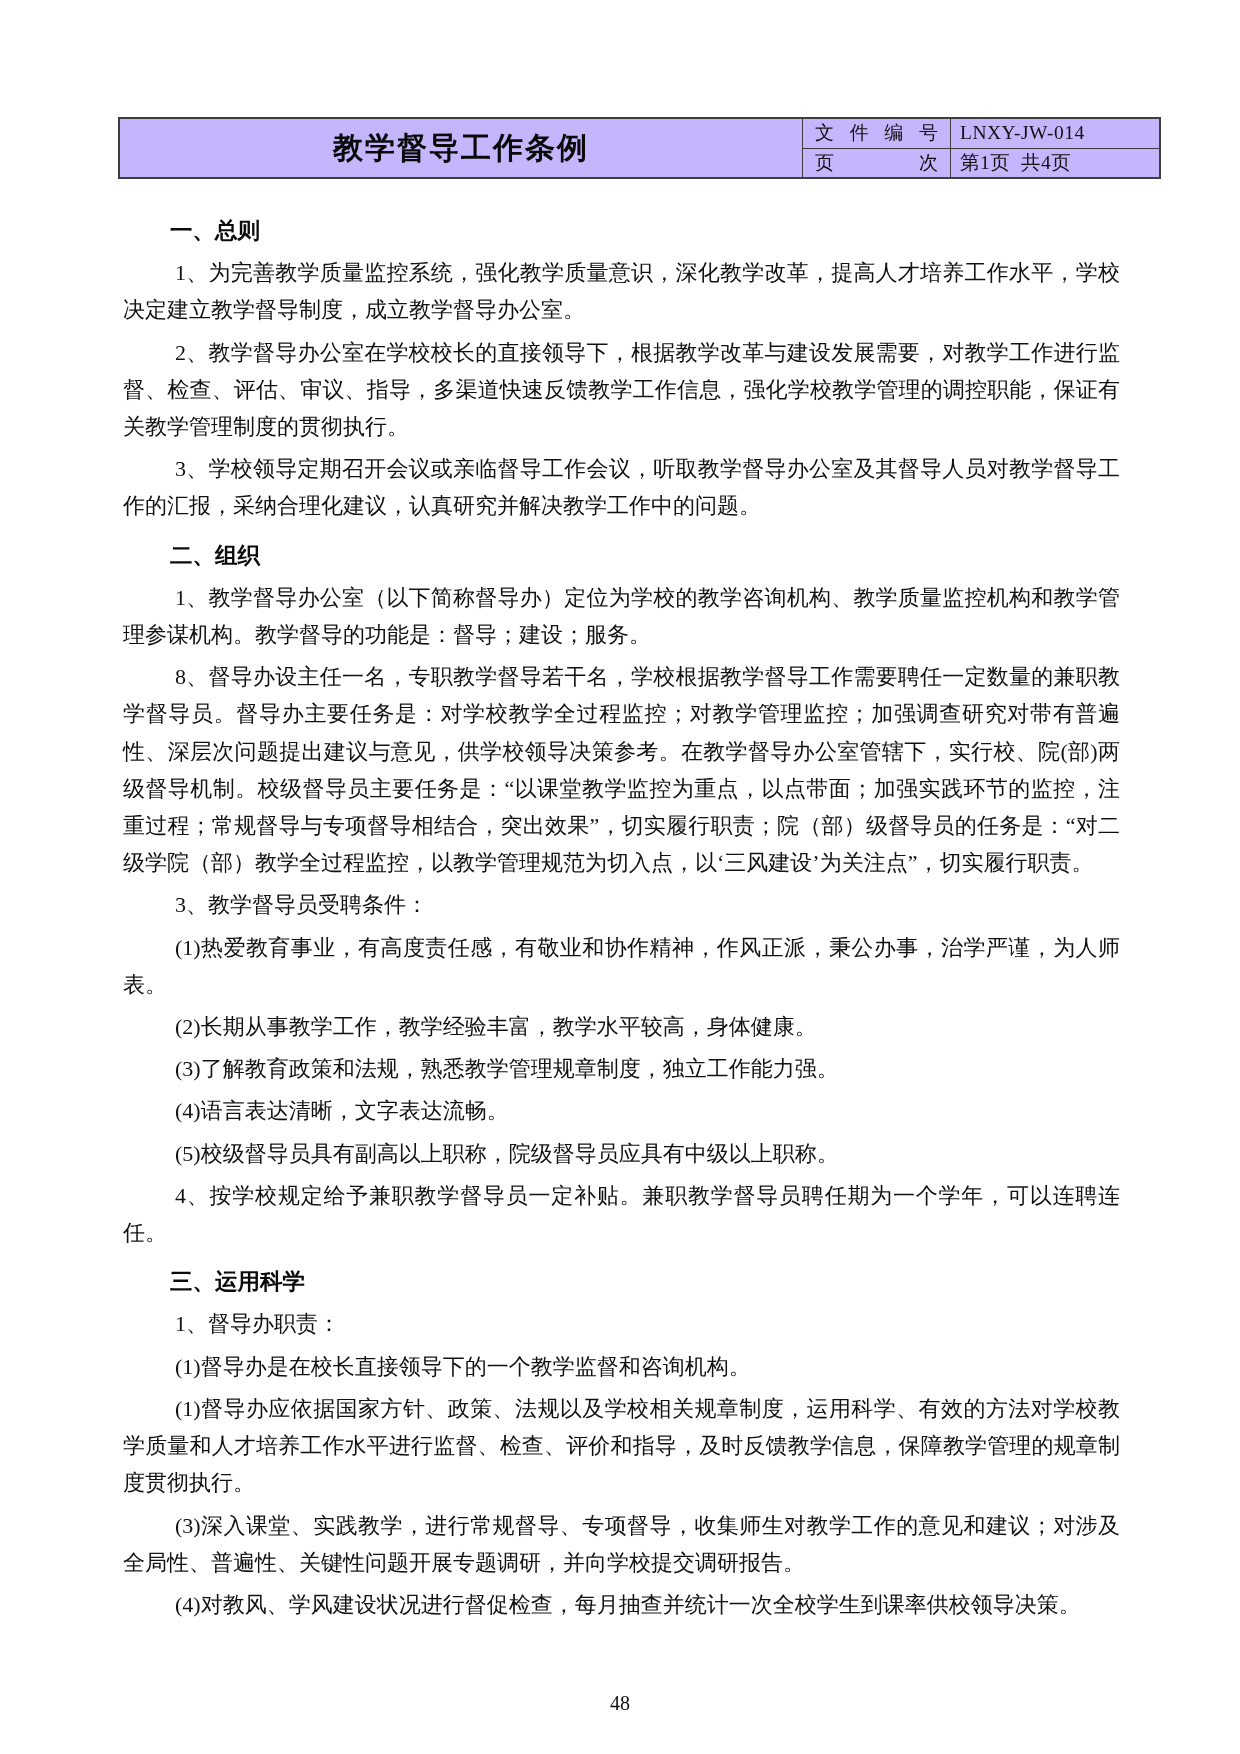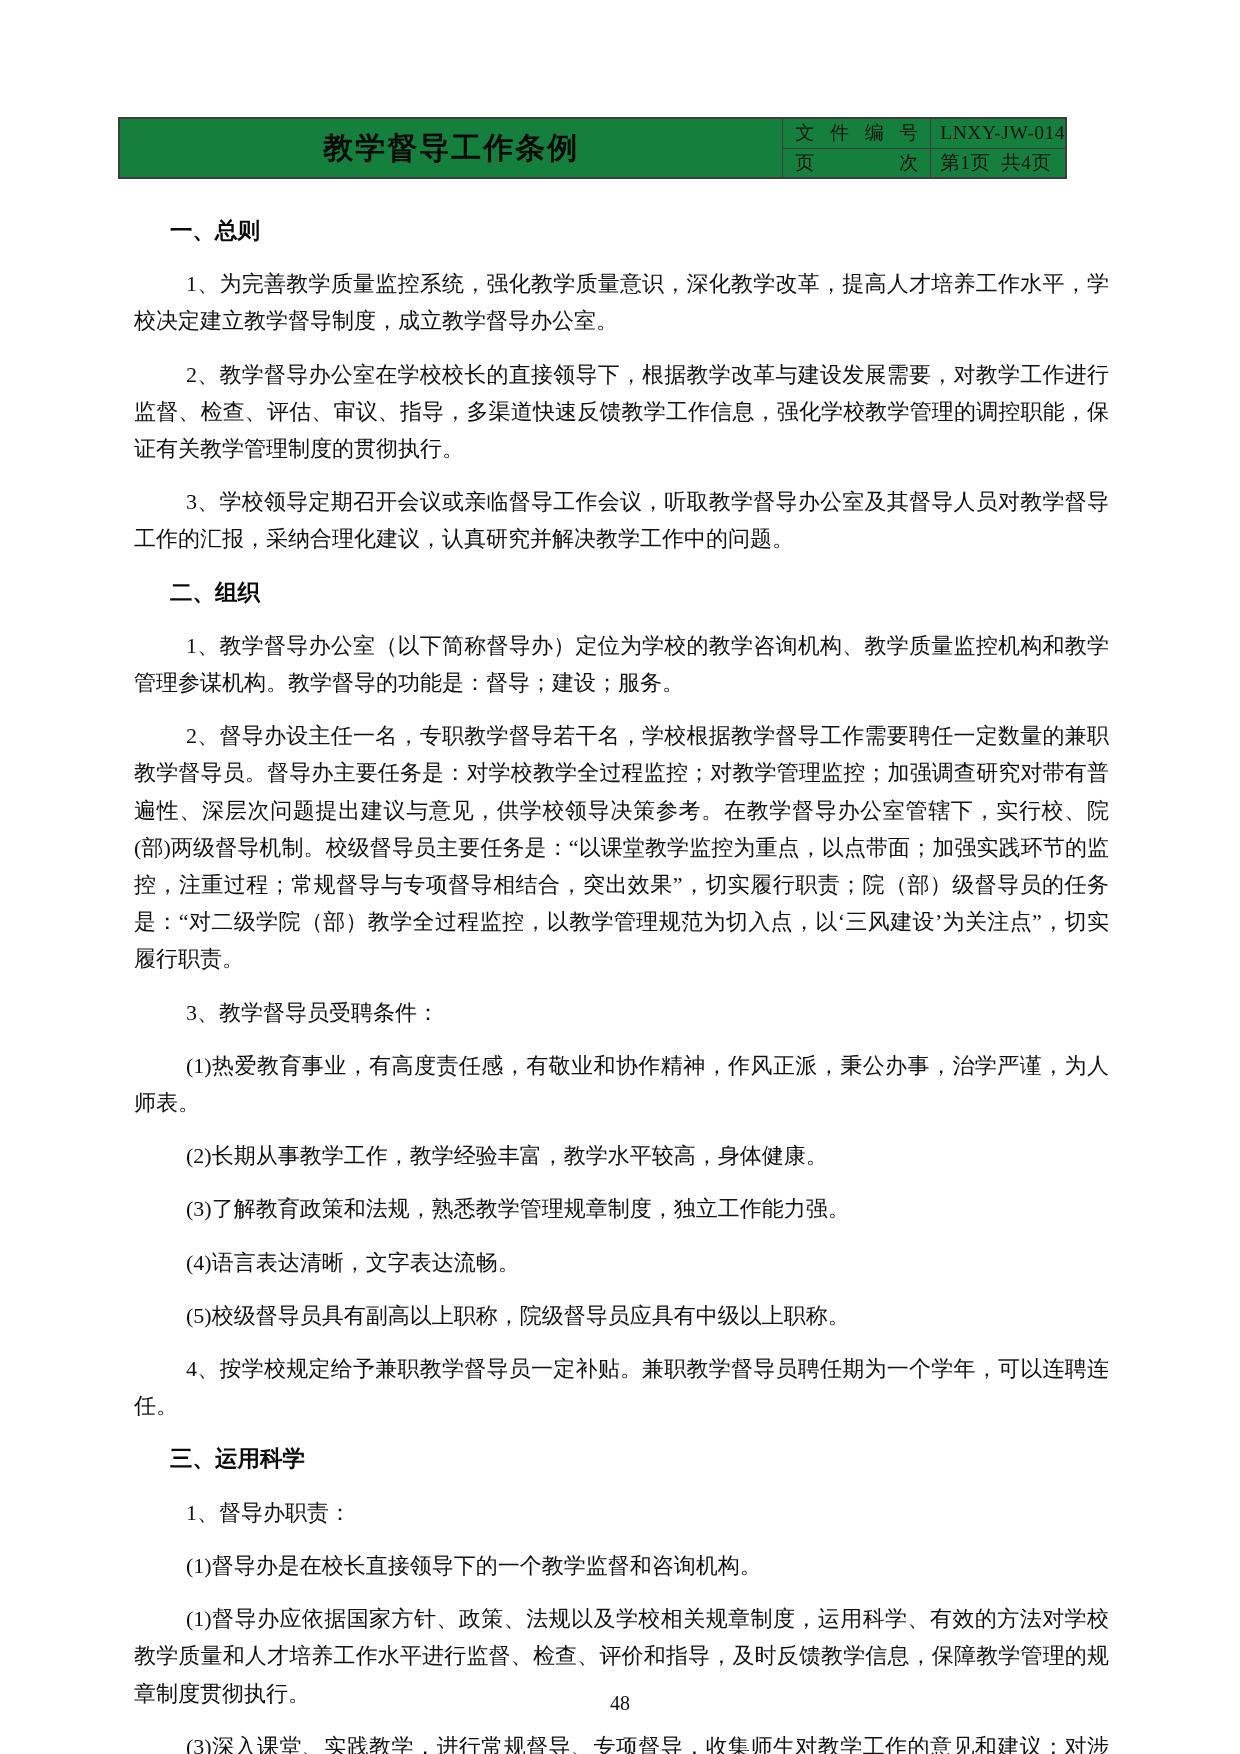--- a/index.html
+++ b/index.html
@@ -15,26 +15,26 @@
     position: absolute;
     inset: 0;
     overflow: hidden;
   }
 
   
   .header-table {
     position: absolute;
     left: 118px;
     top: 117px;
-    width: 949px;
+    width: 1043px;
     height: 62px;
     border: 2px solid #3d3d3d;
     box-sizing: border-box;
     display: flex;
-    background: #15803d;
+    background: #c4b5fd;
   }
   .title-cell {
     width: 683px;
     border-right: 1.5px solid #3d3d3d;
     box-sizing: border-box;
     display: flex;
     align-items: center;
     justify-content: center;
   }
   .doc-title {
@@ -94,21 +94,21 @@
   .section-heading {
     font-family: "Liberation Sans", "DejaVu Sans", sans-serif;
     font-weight: bold;
     font-size: 22.5px;
     color: #0a0a0a;
     margin: 12px 0 0 0;
     text-indent: 52px;
     line-height: 37.2px;
   }
   .para {
-    margin: 16px;
+    margin: 5px;
     text-indent: 52px;
   }
 
   
   .footer-pagenum {
     position: absolute;
     left: 0;
     top: 1692px;
     width: 1240px;
     text-align: center;
@@ -153,21 +153,21 @@
   <div class="section">
     <h2 class="section-heading">一、总则</h2>
   <p class="para">1、为完善教学质量监控系统，强化教学质量意识，深化教学改革，提高人才培养工作水平，学校决定建立教学督导制度，成立教学督导办公室。</p>
         <p class="para">2、教学督导办公室在学校校长的直接领导下，根据教学改革与建设发展需要，对教学工作进行监督、检查、评估、审议、指导，多渠道快速反馈教学工作信息，强化学校教学管理的调控职能，保证有关教学管理制度的贯彻执行。</p>
         <p class="para">3、学校领导定期召开会议或亲临督导工作会议，听取教学督导办公室及其督导人员对教学督导工作的汇报，采纳合理化建议，认真研究并解决教学工作中的问题。</p>
       </div>
 
   <div class="section">
     <h2 class="section-heading">二、组织</h2>
   <p class="para">1、教学督导办公室（以下简称督导办）定位为学校的教学咨询机构、教学质量监控机构和教学管理参谋机构。教学督导的功能是：督导；建设；服务。</p>
-        <p class="para">2、督导办设主任一名，专职教学督导若干名，学校根据教学督导工作需要聘任一定数量的兼职教学督导员。督导办主要任务是：对学校教学全过程监控；对教学管理监控；加强调查研究对带有普遍性、深层次问题提出建议与意见，供学校领导决策参考。在教学督导办公室管辖下，实行校、院(部)两级督导机制。校级督导员主要任务是：“以课堂教学监控为重点，以点带面；加强实践环节的监控，注重过程；常规督导与专项督导相结合，突出效果”，切实履行职责；院（部）级督导员的任务是：“对二级学院（部）教学全过程监控，以教学管理规范为切入点，以‘三风建设’为关注点”，切实履行职责。</p>
+        <p class="para">8、督导办设主任一名，专职教学督导若干名，学校根据教学督导工作需要聘任一定数量的兼职教学督导员。督导办主要任务是：对学校教学全过程监控；对教学管理监控；加强调查研究对带有普遍性、深层次问题提出建议与意见，供学校领导决策参考。在教学督导办公室管辖下，实行校、院(部)两级督导机制。校级督导员主要任务是：“以课堂教学监控为重点，以点带面；加强实践环节的监控，注重过程；常规督导与专项督导相结合，突出效果”，切实履行职责；院（部）级督导员的任务是：“对二级学院（部）教学全过程监控，以教学管理规范为切入点，以‘三风建设’为关注点”，切实履行职责。</p>
         <p class="para">3、教学督导员受聘条件：</p>
         <p class="para">(1)热爱教育事业，有高度责任感，有敬业和协作精神，作风正派，秉公办事，治学严谨，为人师表。</p>
         <p class="para">(2)长期从事教学工作，教学经验丰富，教学水平较高，身体健康。</p>
         <p class="para">(3)了解教育政策和法规，熟悉教学管理规章制度，独立工作能力强。</p>
         <p class="para">(4)语言表达清晰，文字表达流畅。</p>
         <p class="para">(5)校级督导员具有副高以上职称，院级督导员应具有中级以上职称。</p>
         <p class="para">4、按学校规定给予兼职教学督导员一定补贴。兼职教学督导员聘任期为一个学年，可以连聘连任。</p>
       </div>
 
   <div class="section">

